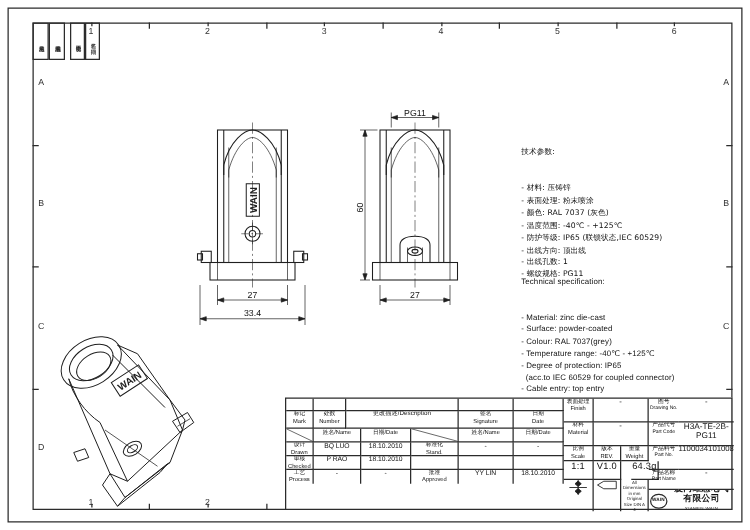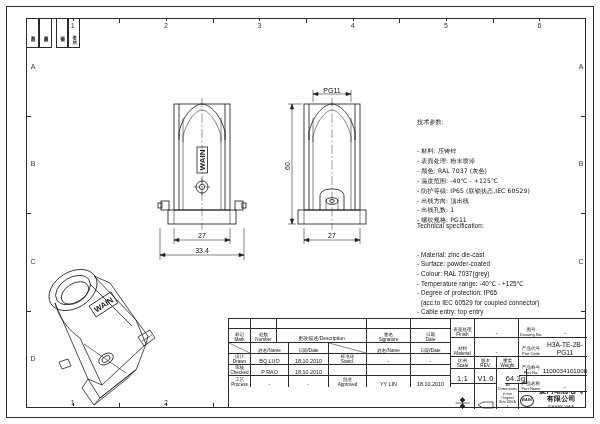--- a/index.html
+++ b/index.html
@@ -32,21 +32,21 @@
   .spec.cn{font-family:"DejaVu Sans",sans-serif;font-size:6.1px;line-height:1.62;}
 
   
   .view{position:absolute;}
 
   
   #titleblock{position:absolute;left:228px;top:318px;width:358px;height:90px;
               border:1px solid #2b2b2b;box-sizing:border-box;background:#fff;}
   .tb-cell{position:absolute;box-sizing:border-box;border-right:1px solid #2b2b2b;
            border-bottom:1px solid #2b2b2b;display:flex;flex-direction:column;
-           align-items:center;justify-content:flex-end;overflow:hidden;
+           align-items:center;justify-content:flex-start;overflow:hidden;
            font-size:5.2px;line-height:1.12;text-align:center;color:#111;padding:0 1px;}
   .tb-cell.nb{border-bottom:none;}
   .tb-cell.nr{border-right:none;}
   .cn-s{font-family:"DejaVu Sans",sans-serif;font-size:4.6px;display:block;}
   .en-s{font-size:4.6px;display:block;}
   .val{font-size:7.4px;letter-spacing:0.2px;}
   .val-s{font-size:6.2px;}
   .val-xs{font-size:5.4px;}
 
   .diag{position:absolute;left:0;top:0;width:100%;height:100%;}

